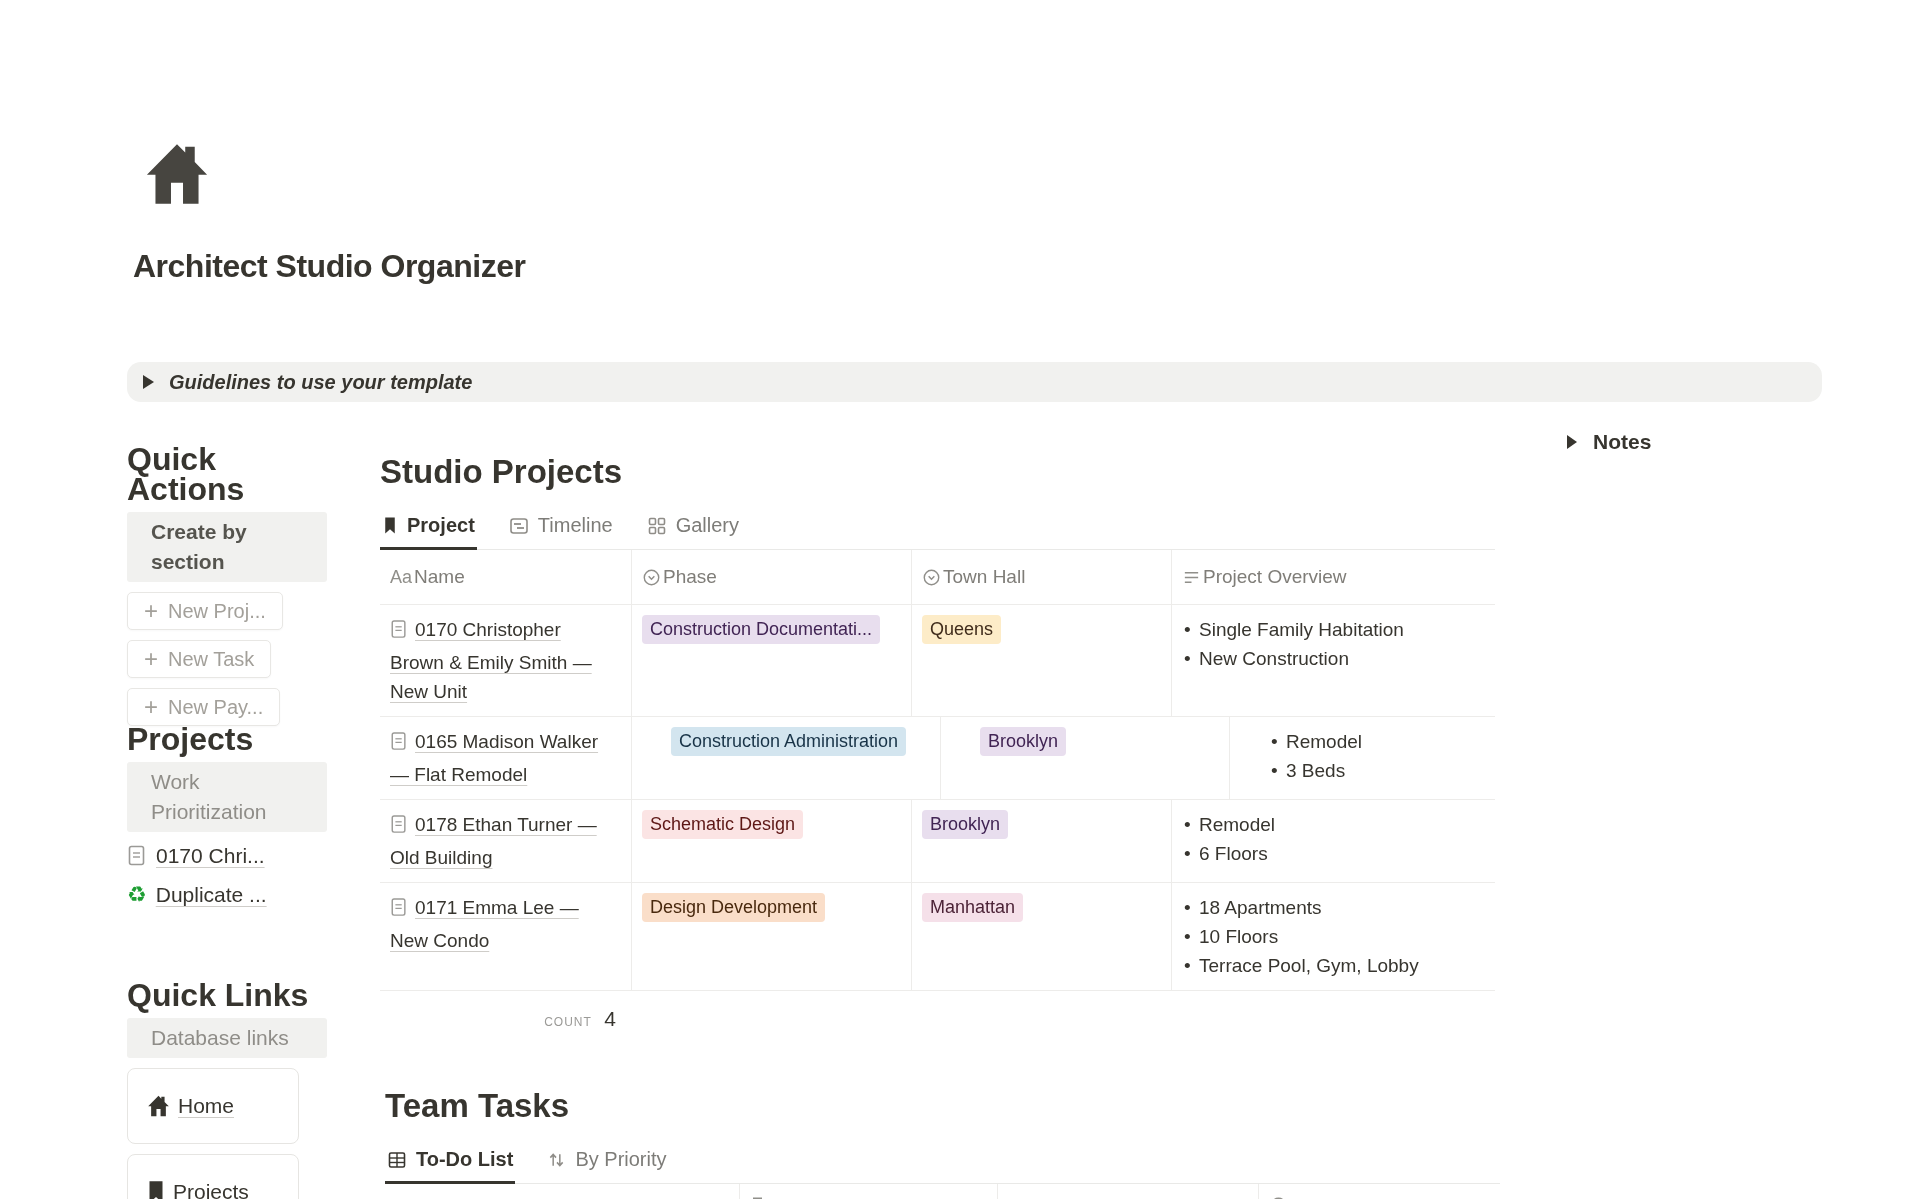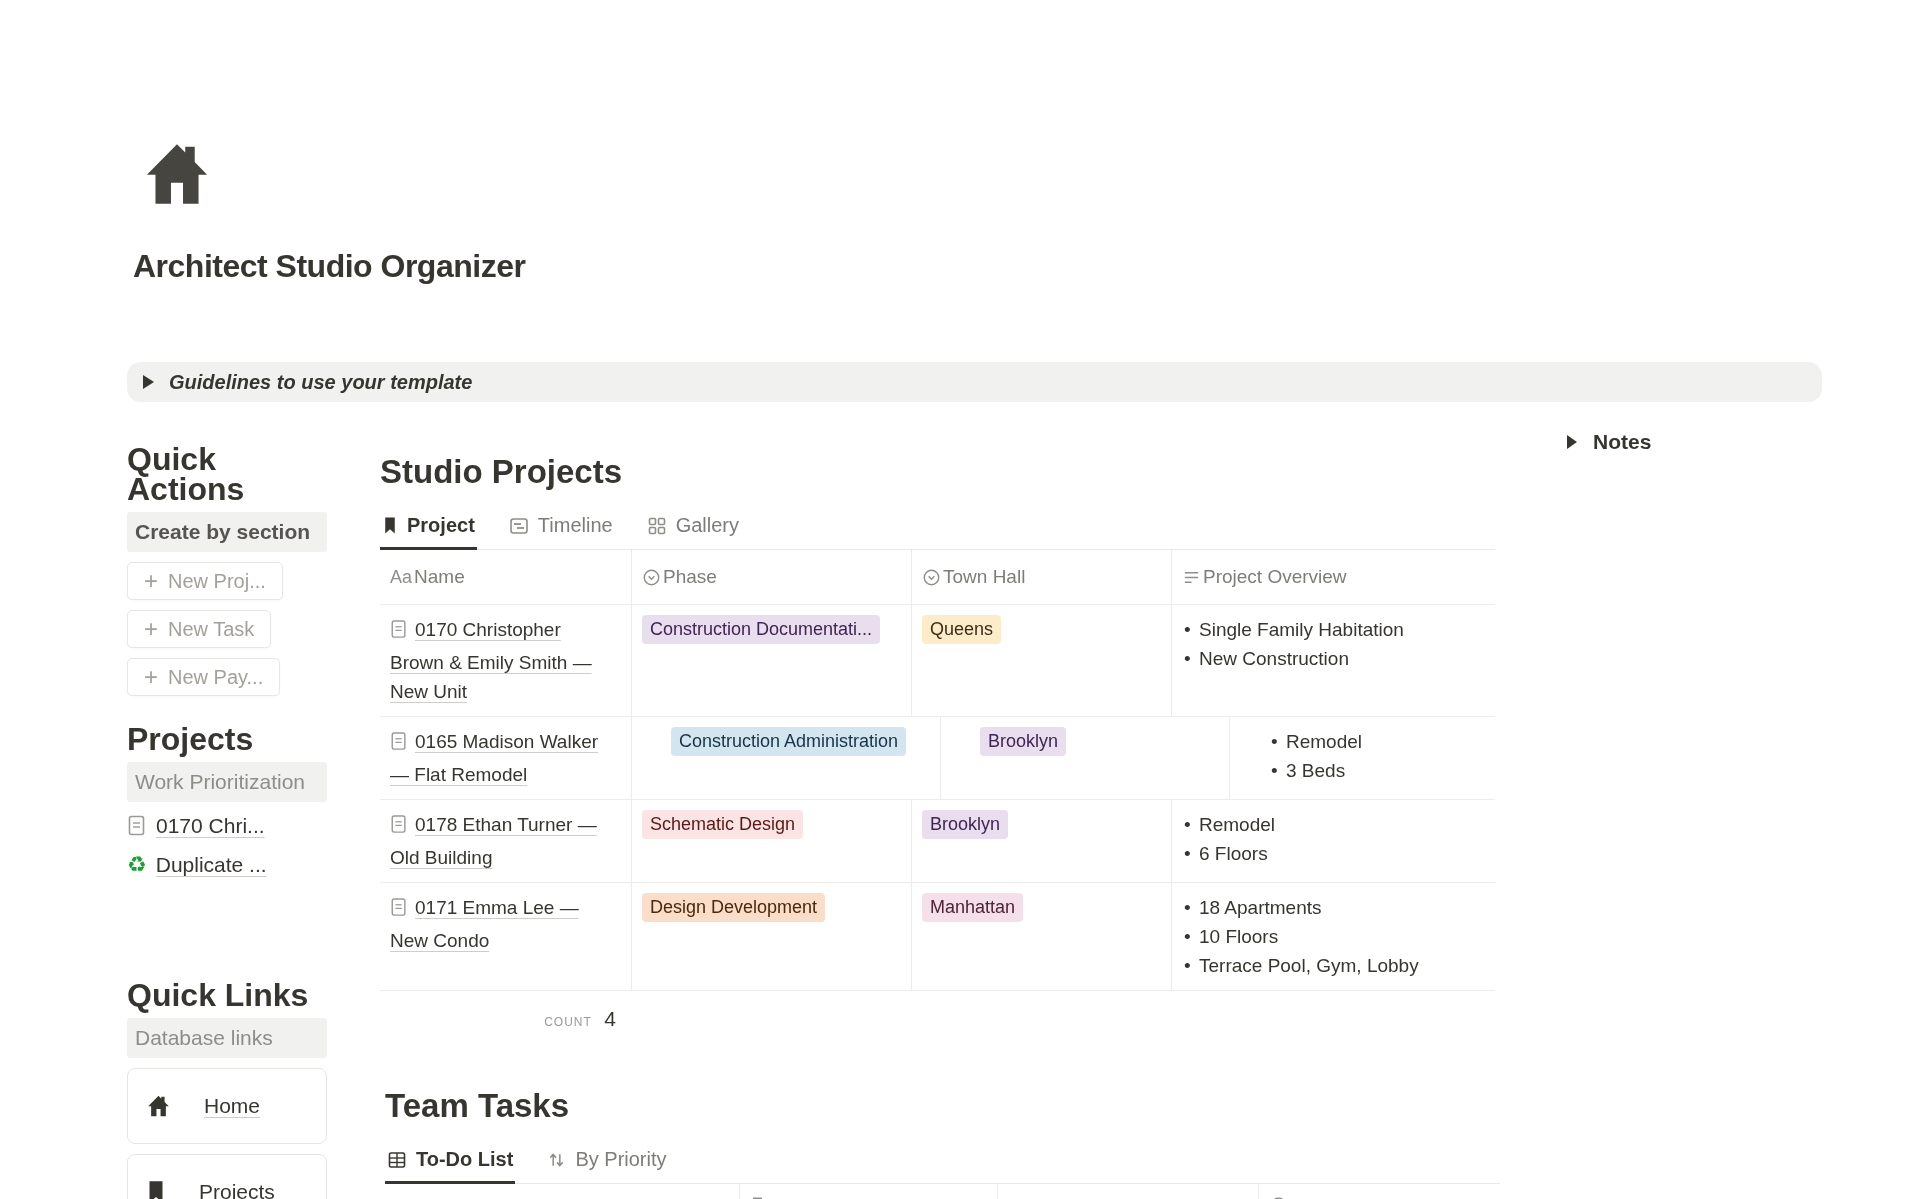--- a/index.html
+++ b/index.html
@@ -17,31 +17,31 @@
   .guidelines .tlabel { font-size:20px; font-style:italic; font-weight:700; color:#37352F; }
   .tri { width:0; height:0; border-left:11px solid #37352F; border-top:7px solid transparent; border-bottom:7px solid transparent; flex:none; }
   .notes-toggle { position:absolute; left:1567px; top:430px; display:flex; align-items:center; gap:16px; cursor:pointer;text-align:center; }
   .notes-toggle .tlabel { font-size:21px; font-weight:700; color:#37352F; }
 
   
   .sidebar { position:absolute; left:127px; top:0; width:200px; }
   .sgroup { position:absolute; left:0; width:200px; }
   .sg-qa { top:444px; } .sg-pr { top:724px; } .sg-ql { top:980px; }
   .sgroup h3 { font-size:32px; font-weight:700; line-height:30px; margin-bottom:8px; color:#37352F; }
-  .sec-label { background:#F1F1EF; border-radius:3px; padding:5px 8px; font-size:21px; line-height:30px; }
+  .sec-label { background:#F1F1EF; border-radius:3px; padding:5px 24px; font-size:21px; line-height:30px; }
   .sec-label.dark { color:#55544E; font-weight:700; }
   .sec-label.gray { color:#8F8D88; font-weight:400; }
   .side-btn { display:flex; align-items:center; gap:10px; margin-top:10px; margin-left:0;
     width:fit-content; min-width:130px; height:38px; padding:0 16px; border:1px solid #E8E7E4; border-radius:5px;
     background:#fff; box-shadow:0 1px 2px rgba(0,0,0,0.03); color:#A3A09A; font-size:20px; cursor:pointer; }
   .plus { font-size:24px; line-height:20px; color:#A3A09A; }
   .side-link { display:flex; align-items:center; gap:9px; margin-top:9px; font-size:21px; line-height:30px; cursor:pointer; width:fit-content; }
   .nlink { color:#37352F; text-decoration:underline; text-decoration-color:#CFCDC9; text-decoration-thickness:1px; text-underline-offset:4px; }
   .recycle { font-size:22px; color:#1E9E33; line-height:22px; }
-  .link-card { display:flex; align-items:center; gap:32px; margin-top:10px; width:200px; height:76px;
+  .link-card { display:flex; align-items:center; gap:6px; margin-top:10px; width:172px; height:76px;
     border:1px solid #E6E5E2; border-radius:8px; padding:0 0 0 17px; background:#fff; cursor:pointer; }
   .link-card .nlink { font-size:21px; }
 
   
   .main { position:absolute; left:380px; top:452px; width:1115px; }
   .team { position:absolute; left:385px; top:1086px; width:1115px; }
   h2.sec { font-size:33px; font-weight:700; line-height:40px; color:#37352F; }
 
   .tabs { display:flex; align-items:flex-end; gap:30px; margin-top:18px; border-bottom:1px solid #E9E9E7; }
   .tab { display:flex; align-items:center; gap:9px; padding:4px 2px 10px; font-size:20px; color:#7D7C78; cursor:pointer;

